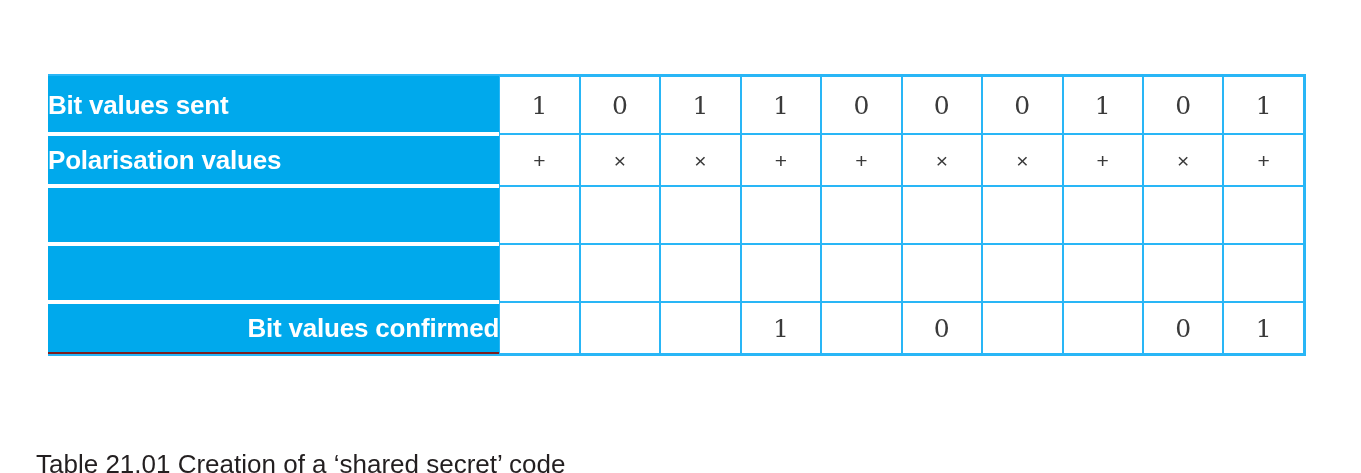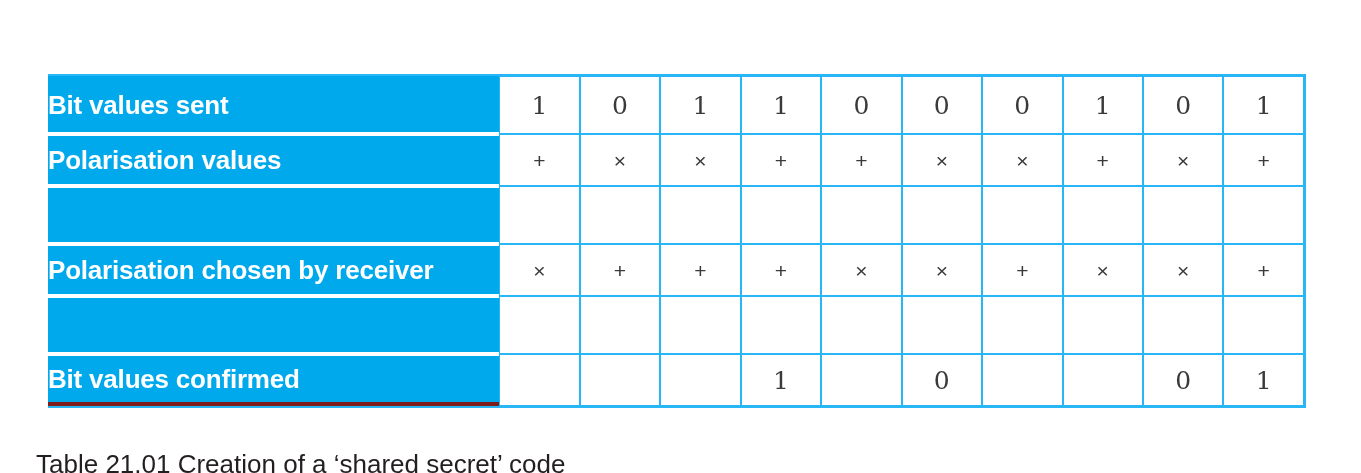--- a/index.html
+++ b/index.html
@@ -43,21 +43,21 @@
     color: #ffffff;
     font-weight: bold;
     font-size: 26px;
     letter-spacing: -0.2px;
     padding-left: 14px;
     border-top: 2px solid #ffffff;
     border-bottom: 2px solid #ffffff;
     white-space: nowrap;
   }
   tr.row-first td.label-cell { border-top: 2px solid #00a9ec; }
-  tr.row-last  td.label-cell { border-bottom: 4px solid #7f1d1d; }
+  tr.row-last  td.label-cell { border-bottom: 2px solid #7f1d1d; text-align: right; }
 
   
   td.data-cell {
     width: 75.8px;
     background: #ffffff;
     border: 1px solid #29b6f6;
     text-align: center;
     color: #3a3a3a;
     font-family: "DejaVu Serif", serif;
     font-size: 25px;
@@ -127,33 +127,20 @@
         <td class="data-cell"></td>
         <td class="data-cell"></td>
         <td class="data-cell"></td>
         <td class="data-cell"></td>
         <td class="data-cell"></td>
         <td class="data-cell"></td>
         <td class="data-cell"></td>
         <td class="data-cell"></td>
       </tr>
 
-      <tr class="r-short">
-        <td class="label-cell">Polarisation chosen by receiver</td>
-        <td class="data-cell sym">×</td>
-        <td class="data-cell sym">+</td>
-        <td class="data-cell sym">+</td>
-        <td class="data-cell sym">+</td>
-        <td class="data-cell sym">×</td>
-        <td class="data-cell sym">×</td>
-        <td class="data-cell sym">+</td>
-        <td class="data-cell sym">×</td>
-        <td class="data-cell sym">×</td>
-        <td class="data-cell sym">+</td>
-      </tr>
 
       <tr class="r-tall">
         <td class="label-cell"></td>
         <td class="data-cell"></td>
         <td class="data-cell"></td>
         <td class="data-cell"></td>
         <td class="data-cell"></td>
         <td class="data-cell"></td>
         <td class="data-cell"></td>
         <td class="data-cell"></td>

